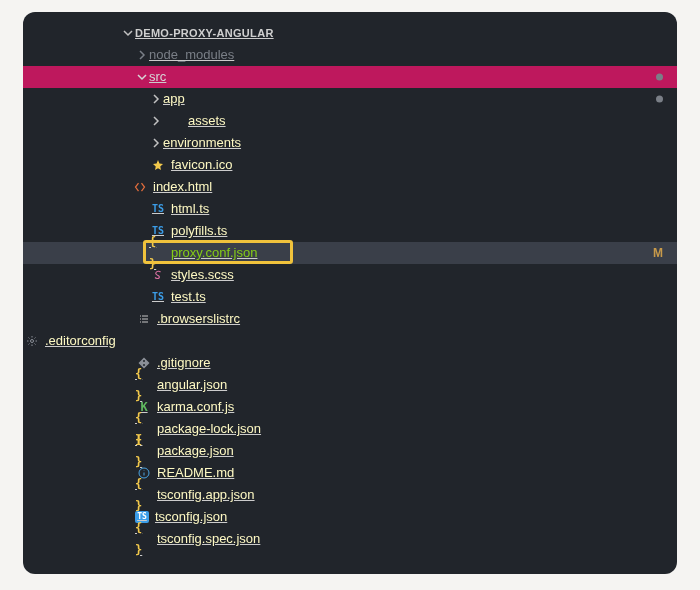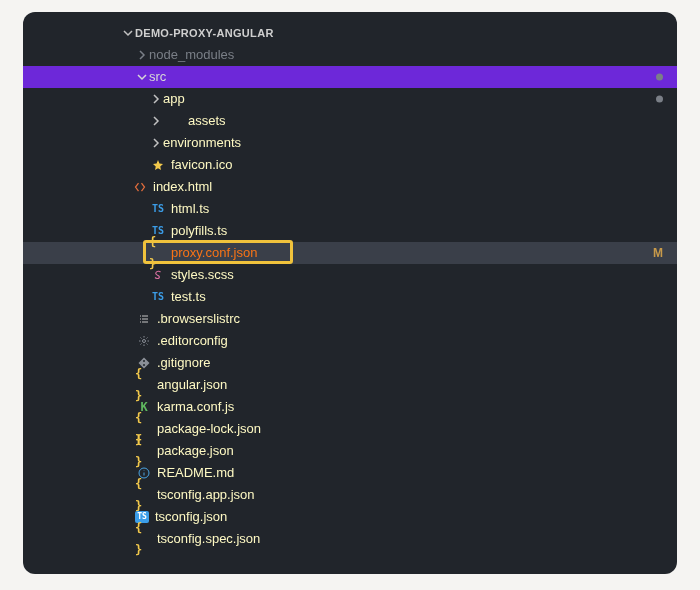--- a/index.html
+++ b/index.html
@@ -20,20 +20,21 @@
     overflow: hidden;
     padding-top: 10px;
   }
   .row {
     display: flex;
     align-items: center;
     height: 22px;
     line-height: 22px;
     position: relative;
     padding-right: 18px;
+    text-decoration: underline;
   }
   .row .chev {
     width: 14px;
     display: inline-flex;
     justify-content: center;
     align-items: center;
     color: #c1c1c1;
   }
   .row .icon {
     width: 18px;
@@ -48,21 +49,21 @@
   }
   .section-header {
     font-weight: 700;
     font-size: 11px;
     letter-spacing: 0.3px;
   }
   .section-header .label { color: #cfcfcf; }
   .node_modules .label { color: #7a7f87; }
   .node_modules .chev svg path { stroke:#7a7f87; }
   .src-row {
-    background: #6d28d9;
+    background: #be185d;
   }
   .src-row .label { color: #d7d7d7; }
   .highlighted {
     background: #3a3f49;
   }
   .highlight-box {
     position: absolute;
     border: 3px solid #f0c23c;
     border-radius: 3px;
     pointer-events: none;
@@ -76,21 +77,21 @@
     border-radius: 50%;
     background: #7a7f87;
   }
   .git-m {
     position: absolute;
     right: 14px;
     color: #c89a4a;
     font-weight: 600;
     font-size: 12px;
   }
-  .modified .label { color: #f97316; }
+  .modified .label { color: #84cc16; }
   svg { display: block; }
   .fi-star { color:#f2c94c; }
   .fi-html { color:#e06c3c; }
   .fi-ts { color:#3b9de8; }
   .fi-jsonbr { color:#f2c94c; font-weight:700; font-family: Consolas, monospace; font-size:12px; }
   .fi-scss { color:#d86fa0; }
   .fi-list { color:#c7c7c7; }
   .fi-gear { color:#8a8f97; }
   .fi-git { color:#8a8f97; }
   .fi-karma { color:#5fb85f; font-weight:700; font-family: Consolas, monospace; font-size:12px;}
@@ -209,21 +210,21 @@
 
   <div class="row" style="padding-left: 112px;">
     <span class="icon fi-list">
       <svg width="12" height="12" viewBox="0 0 24 24">
           <path stroke="currentColor" stroke-width="2" d="M4 6h2M8 6h12M4 12h2M8 12h12M4 18h2M8 18h12"></path>
         </svg>
     </span>
     <span class="label">.browserslistrc</span>
   </div>
 
-  <div class="row" style="padding-left: 112px;">
+  <div class="row" style="">
     <span class="icon fi-gear">
       <svg width="12" height="12" viewBox="0 0 24 24">
           <circle cx="12" cy="12" r="3" fill="none" stroke="currentColor" stroke-width="2"></circle>
           <path fill="none" stroke="currentColor" stroke-width="2" d="M12 2v3M12 19v3M2 12h3M19 12h3M5 5l2 2M17 17l2 2M19 5l-2 2M7 17l-2 2"></path>
         </svg>
     </span>
     <span class="label">.editorconfig</span>
   </div>
 
   <div class="row" style="padding-left: 112px;">

